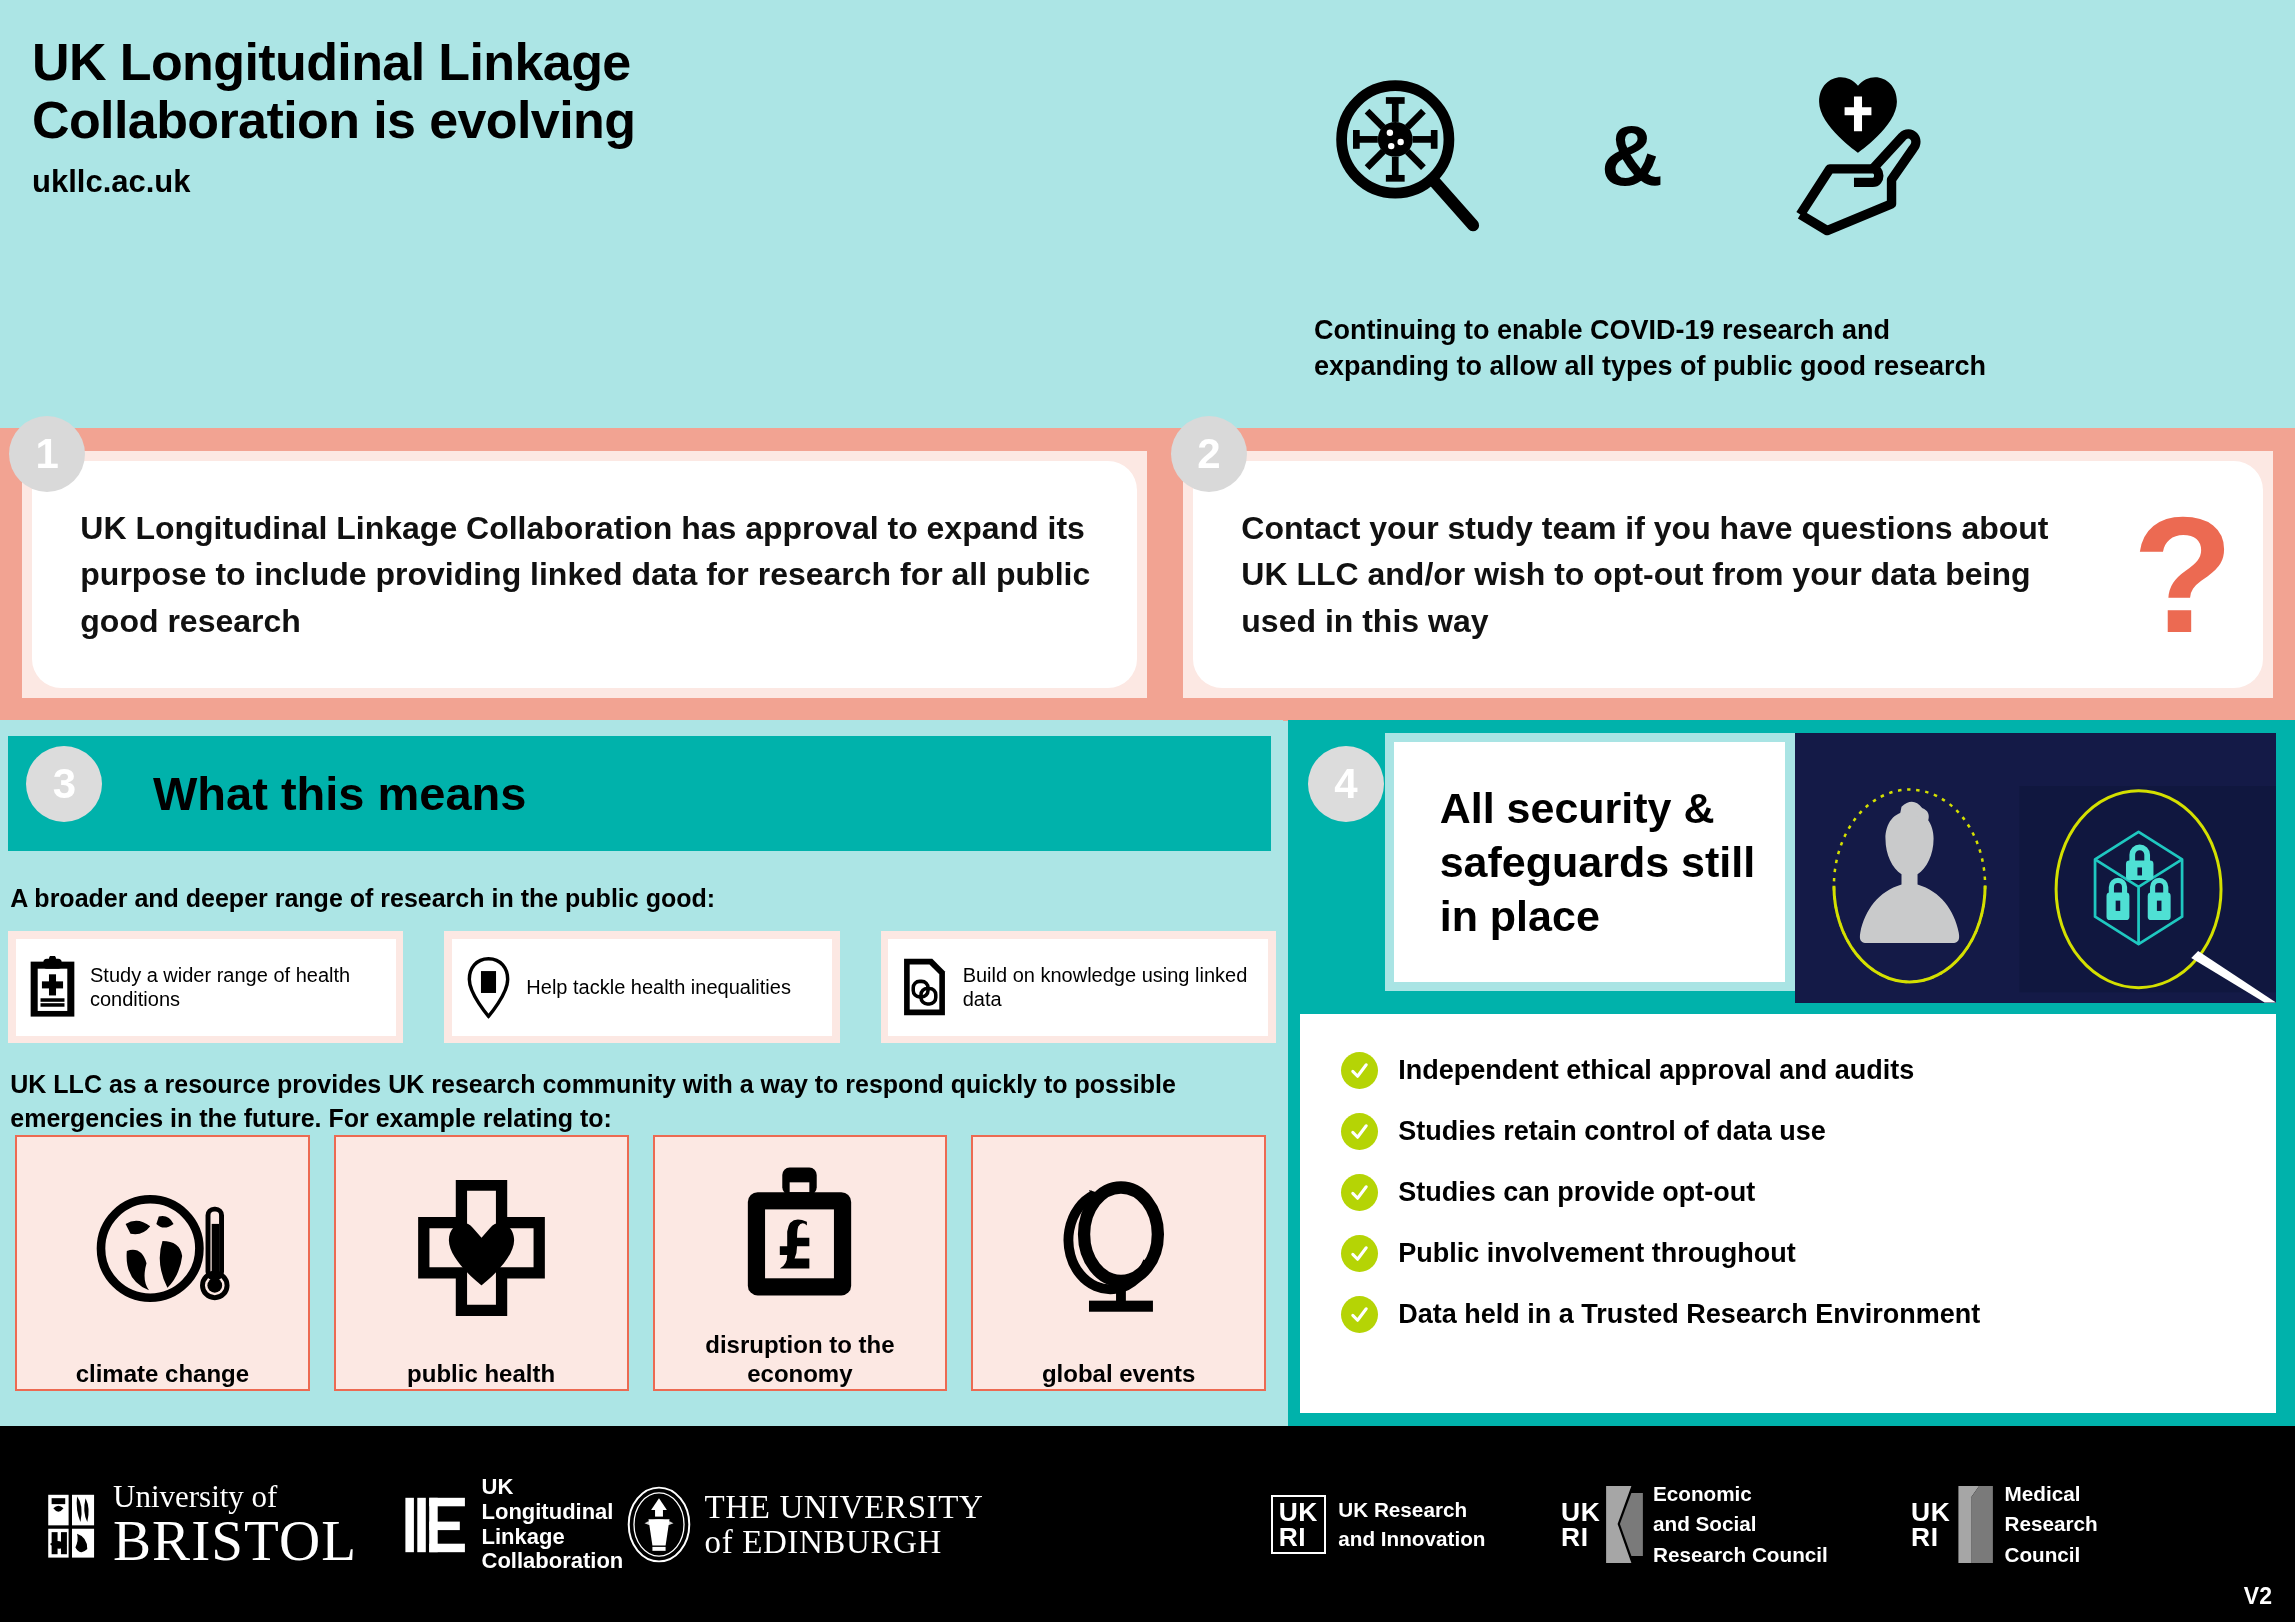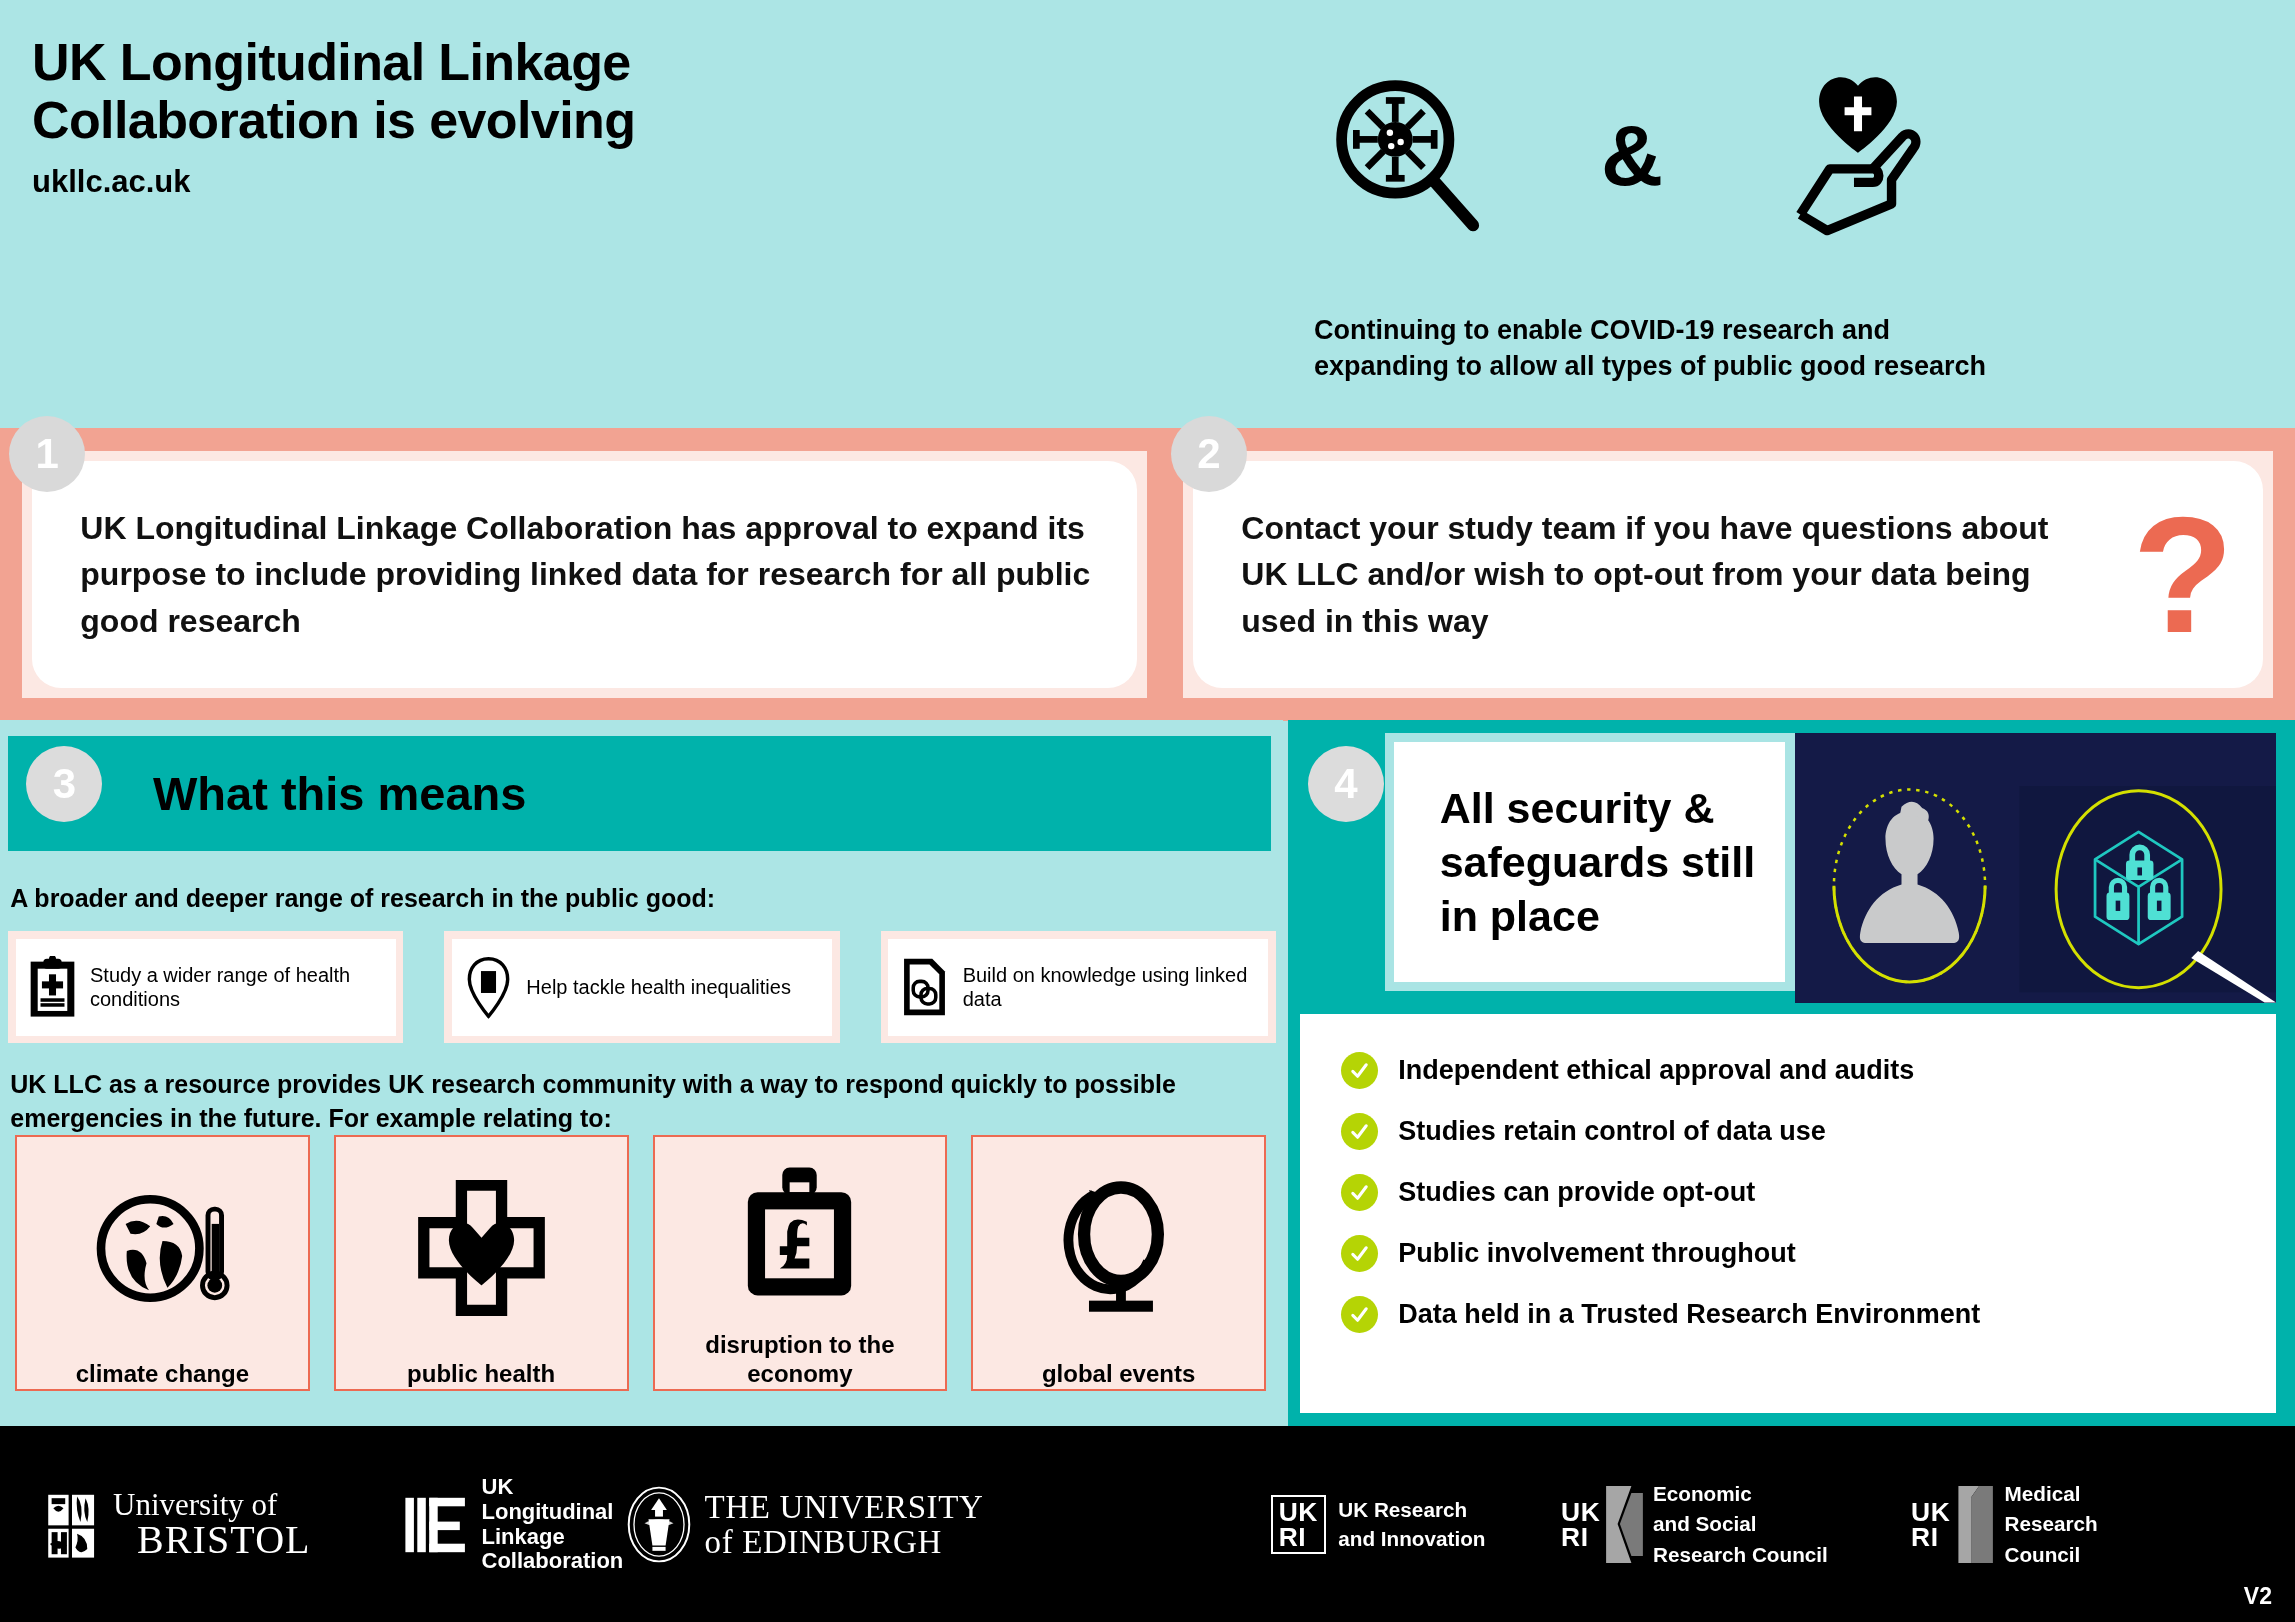--- a/index.html
+++ b/index.html
@@ -409,21 +409,21 @@
         <path d="M36 10 q8 10 4 30 q-6 -14 -4 -30 Z"></path>
           <path d="M46 12 q6 12 2 28 q-6 -12 -2 -28 Z"></path>
         <path d="M6 52 h7 v26 h-7 Z"></path>
           <path d="M17 52 h7 v26 h-7 Z"></path>
         <path d="M36 54 q12 4 12 18 q-8 8 -14 -2 q4 -8 2 -16 Z"></path>
         <path d="M4 66 q10 -8 20 2 q-10 8 -20 -2 Z"></path>
       </g>
     </svg>
     <div class="serif wtext" style="margin-left:15px;line-height:1.0;">
       <div style="font-size:31px;">University of</div>
-      <div style="font-size:40px;letter-spacing:1.1px;margin-left:24px;">BRISTOL</div>
+      <div style="font-size:57px;letter-spacing:1.1px;">BRISTOL</div>
     </div>
   </div>
 
   <div class="logo-cell" style="left:402px;">
     <svg viewBox="0 0 40 40" width="68" height="68">
       <g fill="#fff">
         <rect x="2" y="4" width="5" height="32"></rect>
         <rect x="9" y="4" width="5" height="32"></rect>
         <rect x="16" y="4" width="5" height="32"></rect>
         <rect x="16" y="4" width="21" height="5"></rect>

